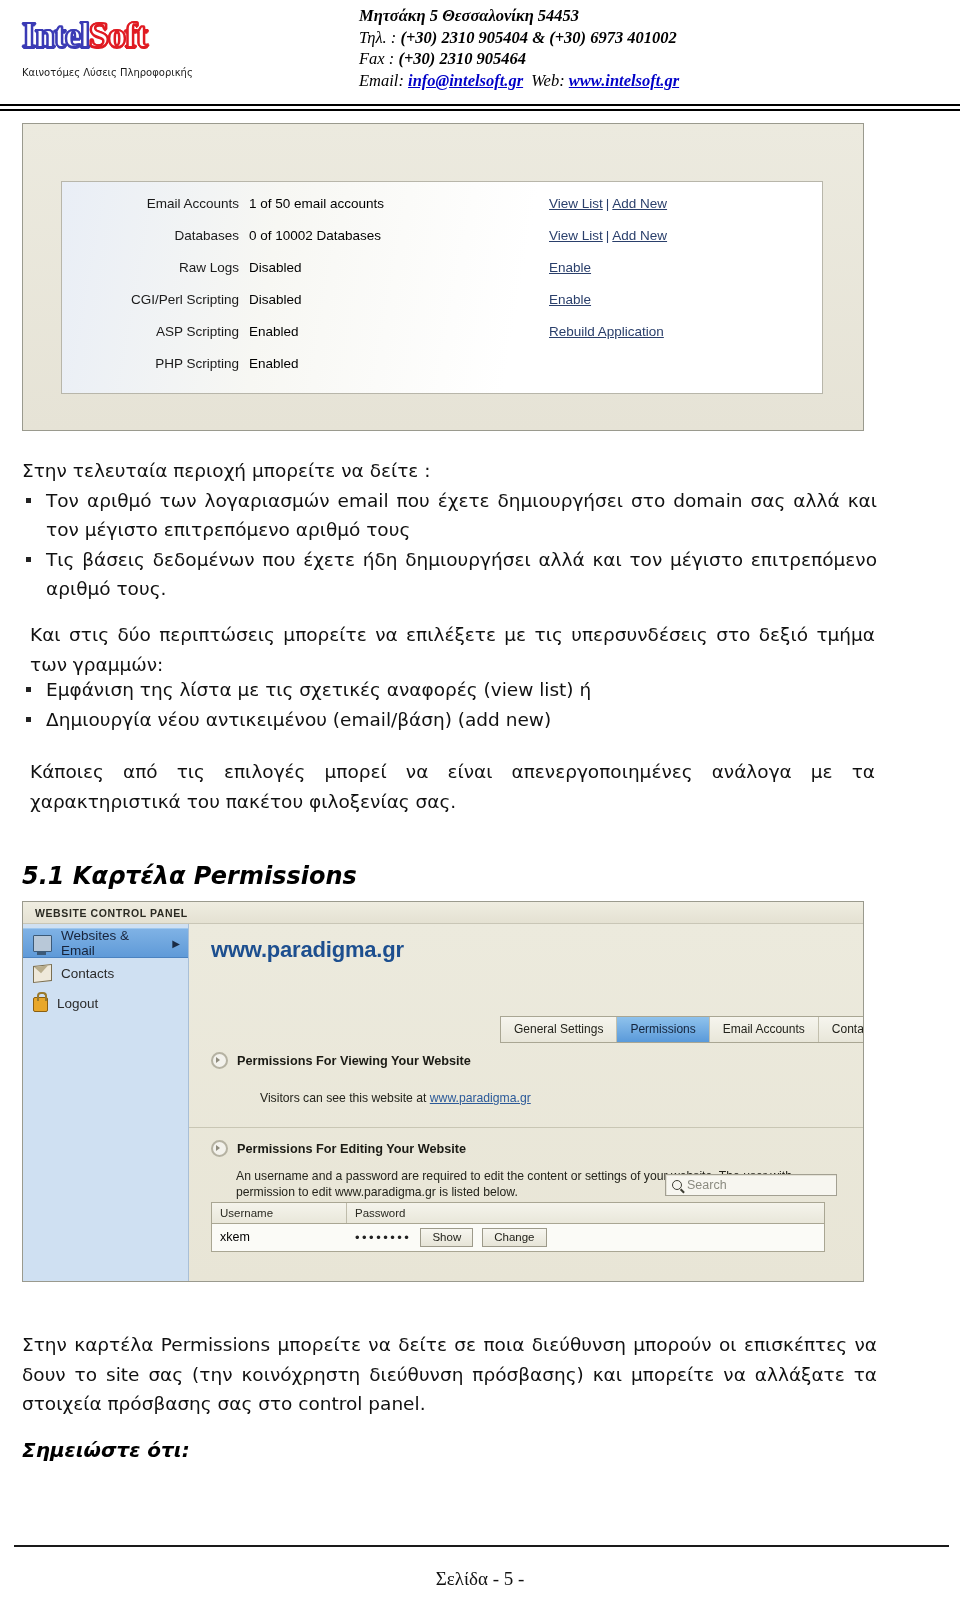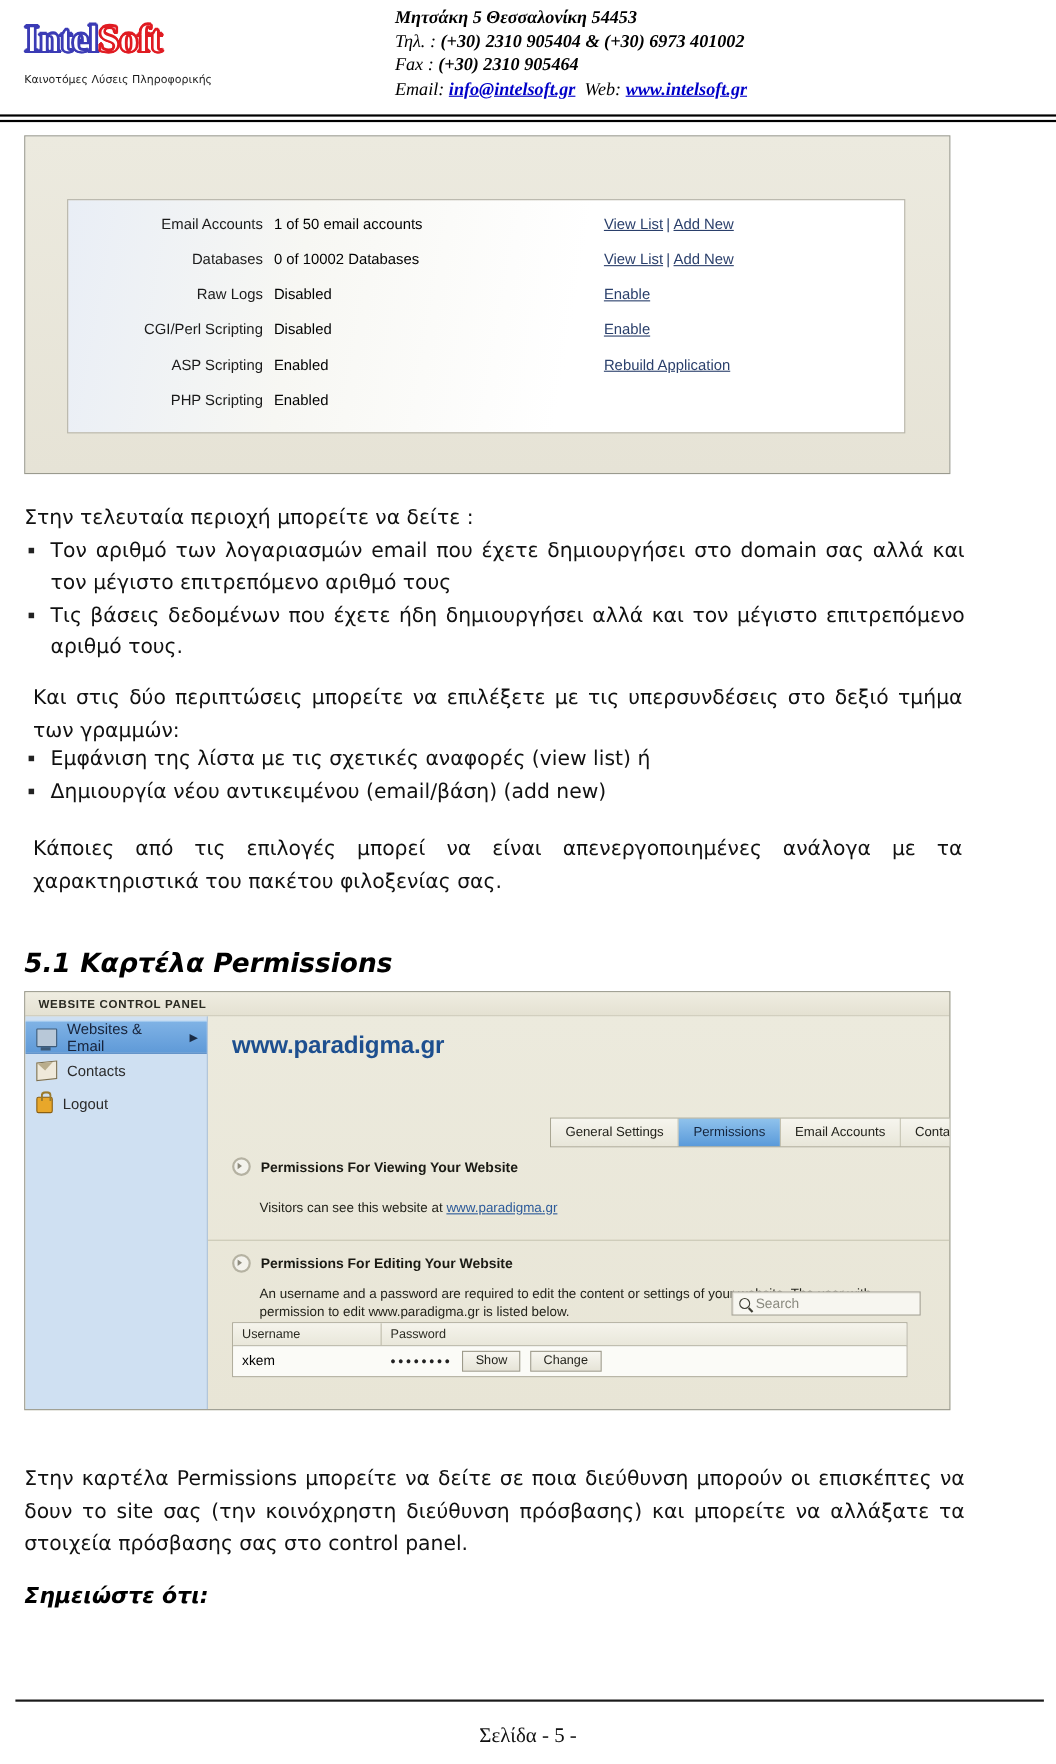--- a/index.html
+++ b/index.html
@@ -575,21 +575,21 @@
           <div class="tab active">Permissions</div>
           <div class="tab">Email Accounts</div>
           <div class="tab">Contacts</div>
         </div>
 
         <div class="sect" style="top:128px;">
           <span class="disc"></span>
           <span class="sect-title">Permissions For Viewing Your Website</span>
         </div>
 
-        <div class="cp-note" style="top:166px;"><span>Visitors can see this website at </span><span class="cp-link">www.paradigma.gr</span></div>
+        <div class="cp-note" style="top:166px;margin-left:24px;"><span>Visitors can see this website at </span><span class="cp-link">www.paradigma.gr</span></div>
 
         <div class="hairline" style="top:203px;"></div>
 
         <div class="sect" style="top:216px;">
           <span class="disc"></span>
           <span class="sect-title">Permissions For Editing Your Website</span>
         </div>
 
         <div class="cp-note" style="top:244px; width:598px;">An username and a password are required to edit the content or settings of your website. The user with permission to edit www.paradigma.gr is listed below.</div>
 

